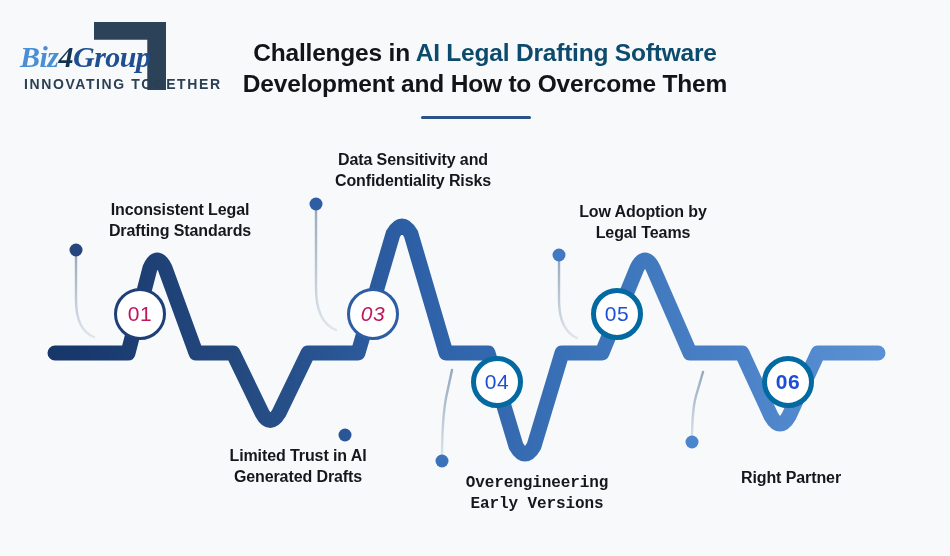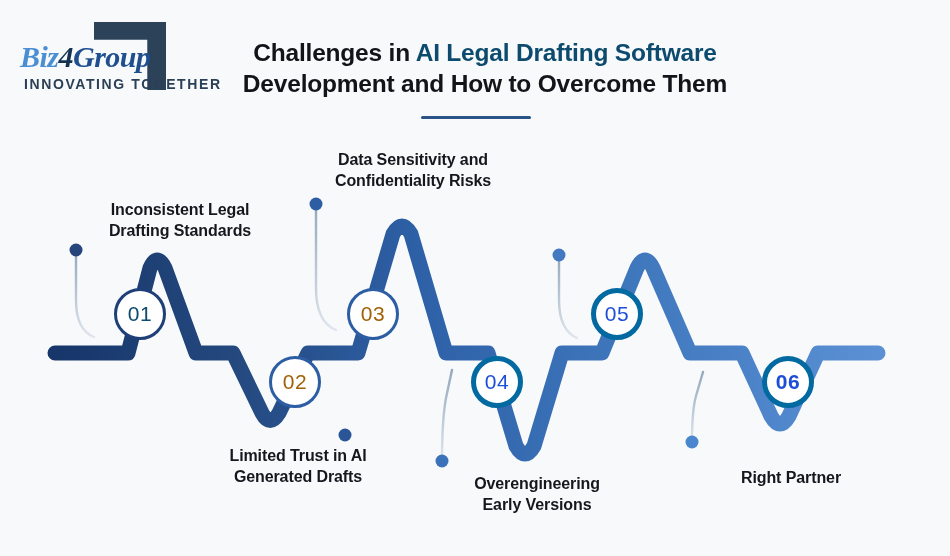--- a/index.html
+++ b/index.html
@@ -51,22 +51,22 @@
 
   
   .wave{position:absolute;left:0;top:0;width:950px;height:556px;}
 
   .badge{
     position:absolute;width:52px;height:52px;border-radius:50%;
     background:#ffffff;box-sizing:border-box;
     display:flex;align-items:center;justify-content:center;
     font-size:21px;font-weight:400;letter-spacing:.5px;
   }
-  .badge.dark{border:3px solid #1e3f78;color:#0c4a6e;}
-  .badge.mid {border:3px solid #2d5ea4;color:#a16207;}
+  .badge.dark{border:3px solid #1e3f78;color:#be185d;}
+  .badge.mid {border:3px solid #2d5ea4;color:#be185d;font-style:italic;}
   .badge.lt  {border:5px solid #0369a1;color:#1d4ed8;}
 
   .label{
     position:absolute;text-align:center;
     font-size:16px;font-weight:700;line-height:1.34;
     color:#14181d;letter-spacing:-.1px;
   }
 </style>
 </head>
 <body>
@@ -133,45 +133,48 @@
          L 602 353
          L 637 268 Q 645 252 653 268
          L 690 353
          L 742 353
          L 771 416 Q 780 432 789 416
          L 818 353
          L 878 353" fill="none" stroke="url(#waveGrad)" stroke-width="15" stroke-linecap="round" stroke-linejoin="round"></path>
   </svg>
 
   <div class="badge dark" style="left:114px;top:288px;">01</div>
-  <div class="badge mid" style="left:269px;top:356px;">02</div>
   <div class="badge mid" style="left:347px;top:288px;">03</div>
   <div class="badge lt" style="left:471px;top:356px;">04</div>
   <div class="badge lt" style="left:591px;top:288px;">05</div>
   <div class="badge lt" style="left:762px;top:356px;font-weight:bold;">06</div>
 
   <div class="label" style="left:178px;top:445px;width:240px;">
     <span>Limited Trust in AI</span><br>
     <span>Generated Drafts</span>
   </div>
 
   <div class="label" style="left:60px;top:199px;width:240px;">
     <span>Inconsistent Legal</span><br>
     <span>Drafting Standards</span>
   </div>
 
   <div class="label" style="left:293px;top:149px;width:240px;">
     <span>Data Sensitivity and</span><br>
     <span>Confidentiality Risks</span>
   </div>
 
-  <div class="label" style="left:417px;top:473px;width:240px;">
+  <div class="label" style="left:417px;top:473px;width:240px;font-family:Liberation Mono, monospace;">
     <span>Overengineering</span><br>
     <span>Early Versions</span>
   </div>
 
+  <div class="label" style="left:523px;top:201px;width:240px;">
+    <span>Low Adoption by</span><br>
+    <span>Legal Teams</span>
+  </div>
 
   <div class="label" style="left:668px;top:446px;width:246px;">
     <br>
     <span>Right Partner</span>
   </div>
 
 </div>
 
 </body></html>

